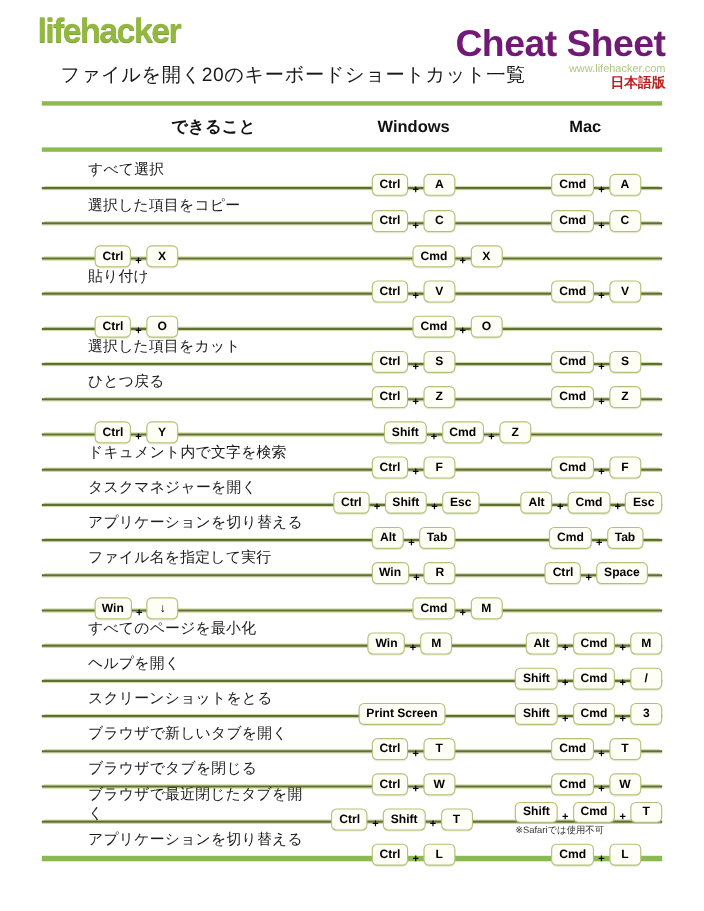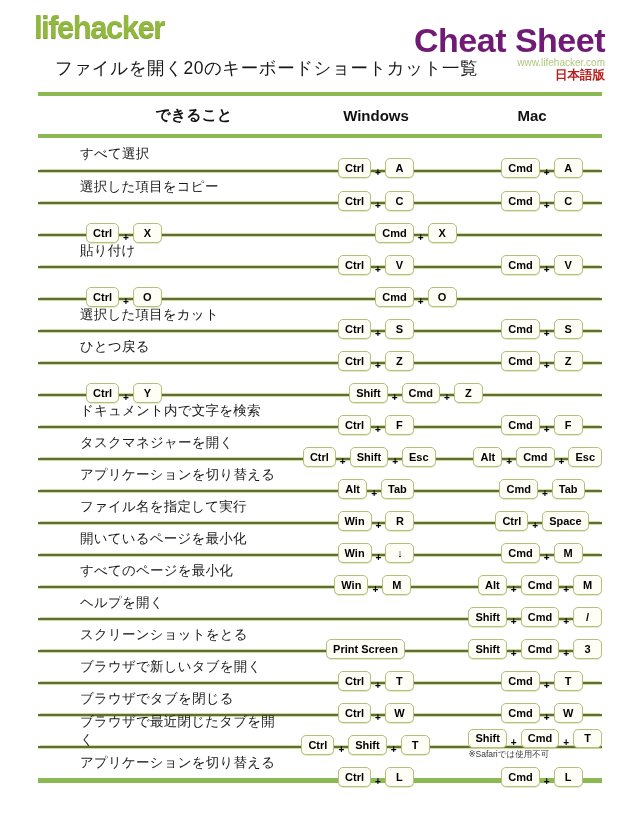--- a/index.html
+++ b/index.html
@@ -302,21 +302,20 @@
                 <span class="key">Ctrl</span>
                 <span class="plus">+</span>
                 <span class="key">Space</span>
               </div>
 
       </div>
     </div>
   </div>
 
   <div class="row">
-    <div class="c-task">開いているページを最小化</div>
     <div class="c-win keys">
             <span class="key">Win</span>
             <span class="plus">+</span>
             <span class="key">↓</span>
           </div>
     <div class="c-mac">
       <div class="stack">
         <div class="keys">
                 <span class="key">Cmd</span>
                 <span class="plus">+</span>

